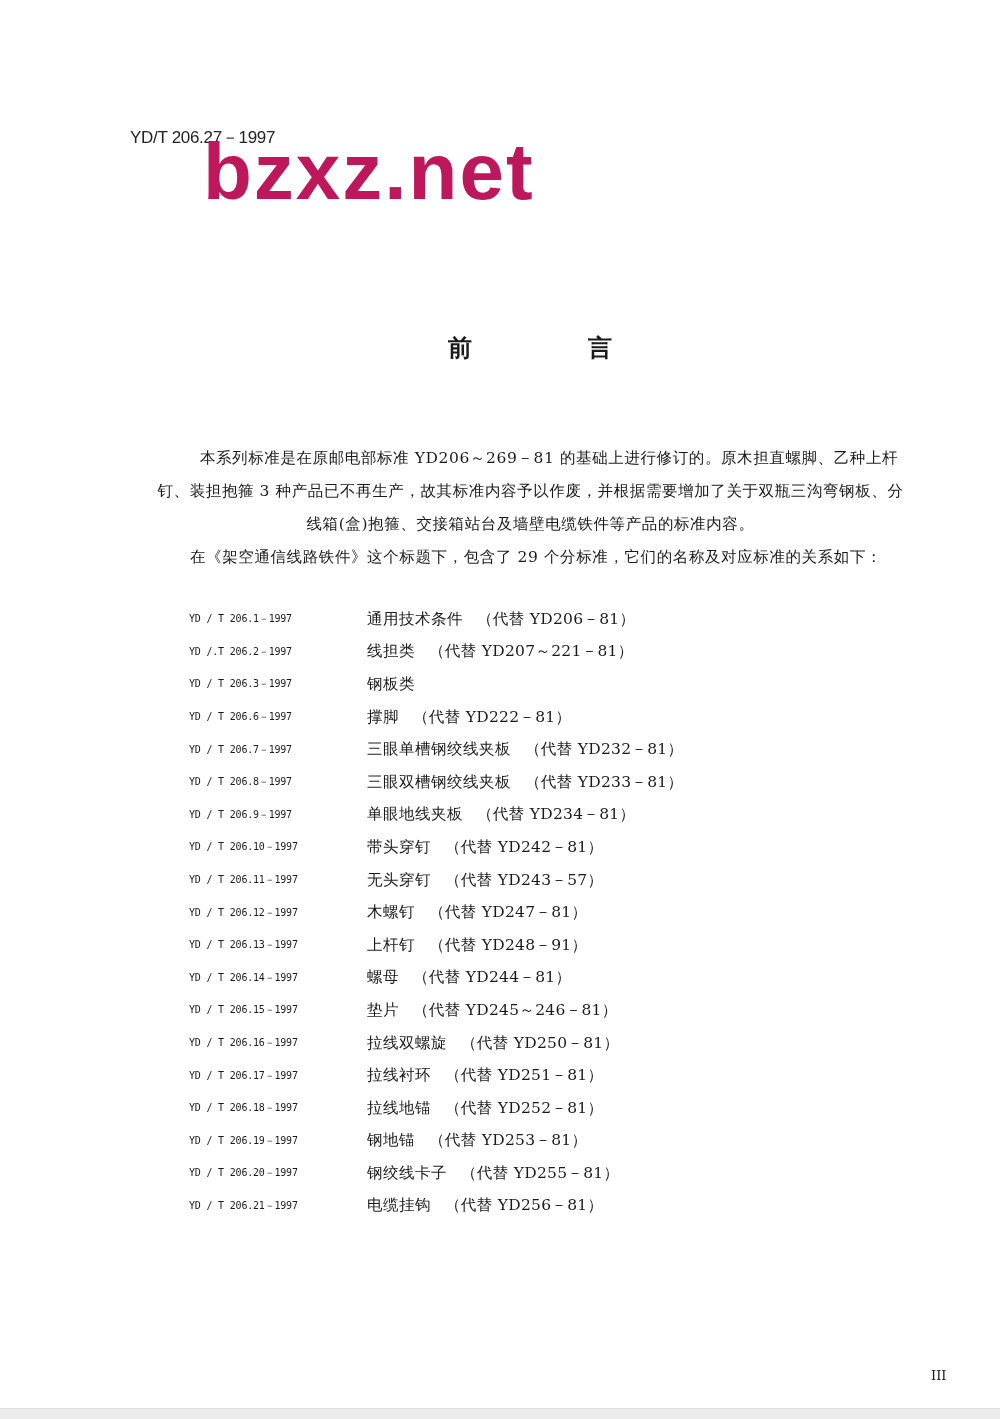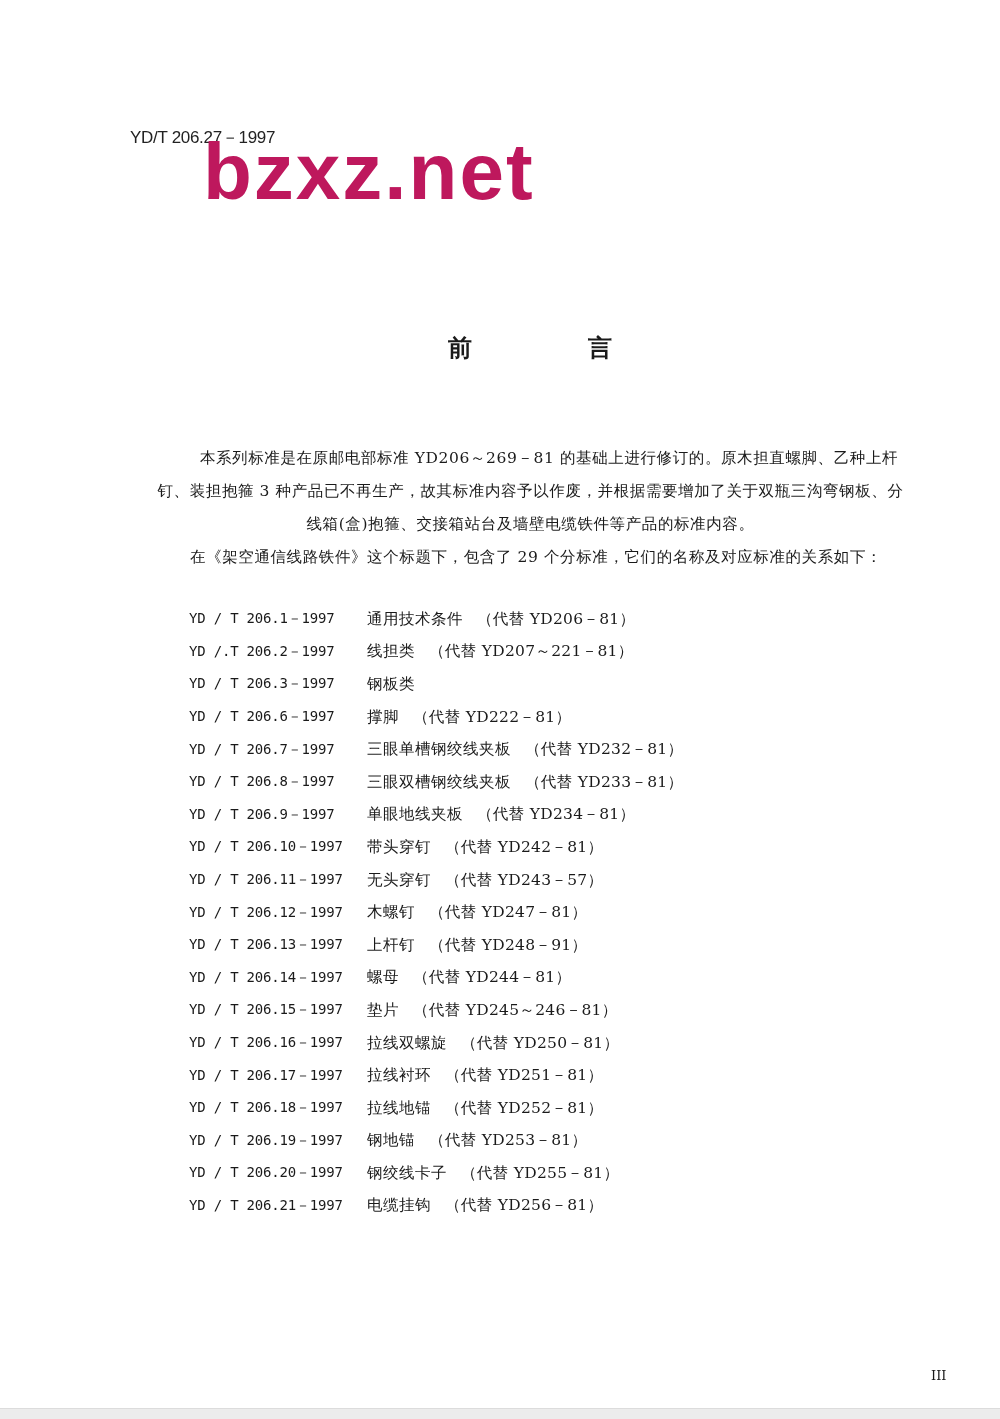--- a/index.html
+++ b/index.html
@@ -11,21 +11,21 @@
   .std-no { position:absolute; left:130px; top:126px; font-family:"Liberation Sans", sans-serif; font-size:17px; color:#222; letter-spacing:-0.3px; }
   .watermark { position:absolute; left:203px; top:132px; font-family:"Liberation Sans", sans-serif; font-weight:bold; font-size:80px; color:#be185d; letter-spacing:2px; line-height:1; }
   .title { position:absolute; top:332px; left:0; width:1000px; font-size:24px; font-weight:bold; }
   .title .c1 { position:absolute; left:448px; }
   .title .c2 { position:absolute; left:588px; }
   .para { position:absolute; left:153px; width:755px; font-size:15.5px; line-height:33px; text-indent:37px; letter-spacing:0.6px; }
   .p1 { top:442px;text-align:center; }
   .p2 { top:541px; }
   .list { position:absolute; left:189px; top:603px; }
   .row { height:32.6px; display:flex; align-items:center; font-size:15.5px; white-space:nowrap; }
-  .row .code { width:178px; font-family:"DejaVu Sans Mono", monospace; font-size:14px; letter-spacing:-0.2px; }
+  .row .code { width:178px; font-family:"DejaVu Sans Mono", monospace; font-size:10px; letter-spacing:-0.2px; }
   .row .name { letter-spacing:0.5px; }
   .row .repl { margin-left:14px; letter-spacing:0.3px; }
   .pageno { position:absolute; left:931px; top:1368px; font-size:13px; font-family:"DejaVu Serif", serif; }
 </style>
 </head>
 <body>
 
 <div class="std-no">YD/T 206.27－1997</div>
 <div class="watermark">bzxz.net</div>
 

